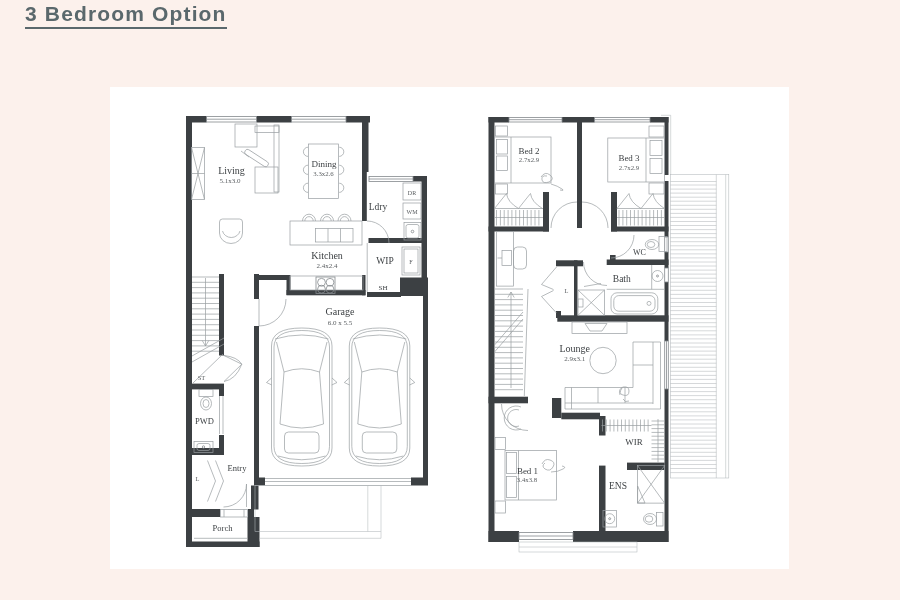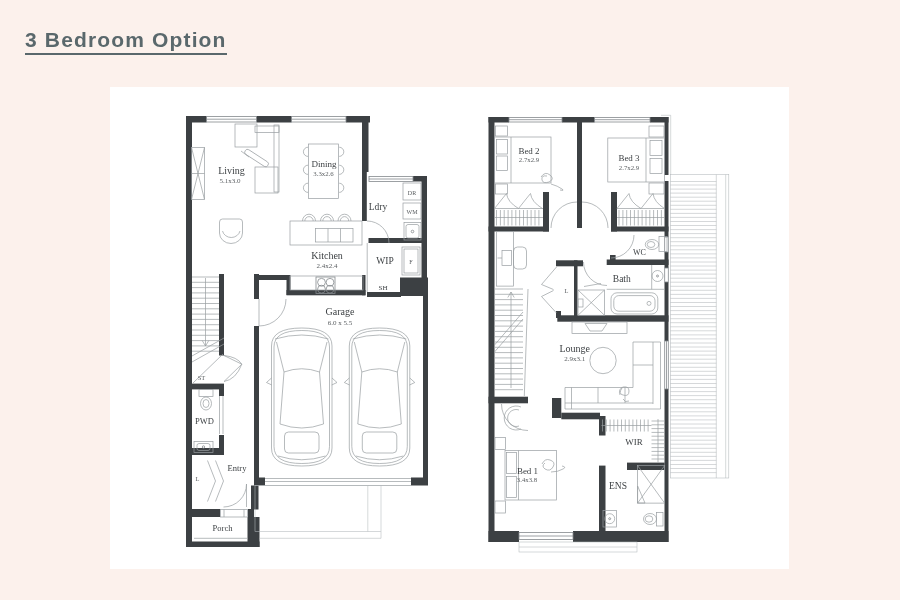--- a/index.html
+++ b/index.html
@@ -1,16 +1,16 @@
 <!DOCTYPE html>
 <html><head><meta charset="utf-8">
 <style>
 html,body{margin:0;padding:0;width:900px;height:600px;background:#fcf1ec;overflow:hidden;}
 .panel{position:absolute;left:110px;top:87px;width:679px;height:482px;background:#ffffff;}
-.title{position:absolute;left:25px;top:28px;font-family:"Liberation Sans",sans-serif;font-size:21px;font-weight:600;color:#5a686c;letter-spacing:1.15px;border-bottom:2.5px solid #5a686c;padding-bottom:1px;}
+.title{position:absolute;left:25px;top:2px;font-family:"Liberation Sans",sans-serif;font-size:21px;font-weight:600;color:#5a686c;letter-spacing:1.15px;border-bottom:2.5px solid #5a686c;padding-bottom:1px;}
 svg{position:absolute;left:0;top:0;}
 </style></head>
 <body>
 <div class="panel"></div>
 <div class="title">3 Bedroom Option</div>
 <svg width="900" height="600" viewBox="0 0 900 600">
 <style>
 .w{fill:#3c4043;}
 .t{fill:none;stroke:#989da1;stroke-width:0.7;}
 .t2{fill:none;stroke:#84898d;stroke-width:0.8;}

